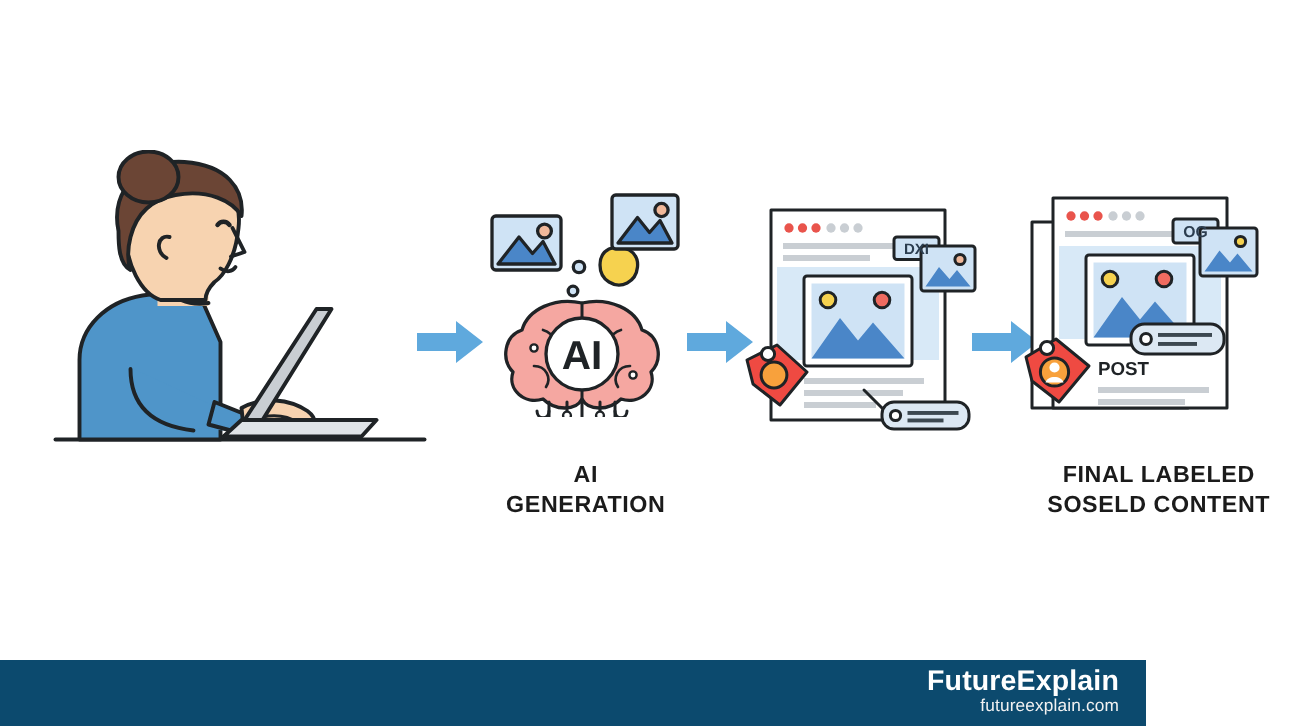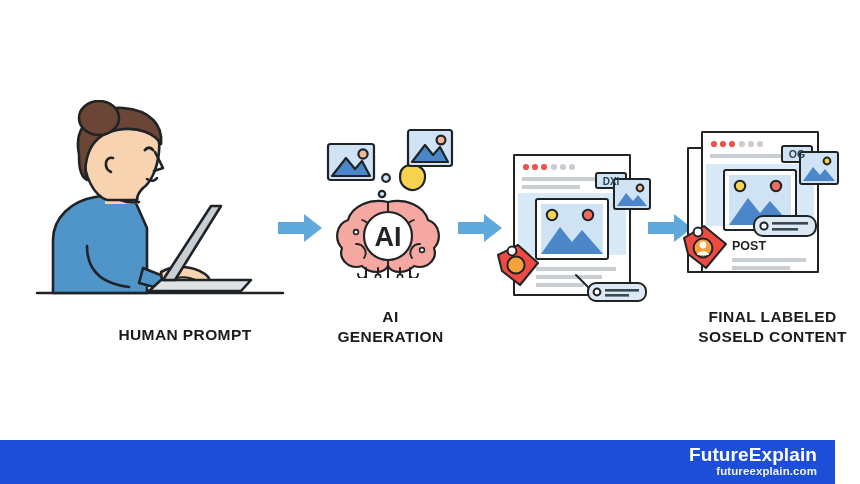--- a/index.html
+++ b/index.html
@@ -23,33 +23,33 @@
   #cap3{left:488px;top:307px;width:185px;}
   #cap4{left:680px;top:307px;width:185px;}
 
   
   .arrow{position:absolute;}
 
   
   .panel{position:absolute;}
   #panel1{left:35px;top:100px;}
   #panel2{left:322px;top:128px;}
-  #panel3{left:492px;top:147px;}
+  #panel3{left:492px;top:132px;}
   #panel4{left:676px;top:122px;}
 
   
   .footer{
-    position:absolute;left:0;top:440px;width:835px;height:44px;
-    background:#1d4ed8;
+    position:absolute;left:0;top:440px;width:764px;height:44px;
+    background:#0c4a6e;
   }
   .brand{
     position:absolute;right:18px;top:5px;text-align:right;color:#ffffff;
   }
   .brand-name{font-size:19px;font-weight:700;line-height:1.05;letter-spacing:.1px;}
-  .brand-url{font-size:11.5px;font-weight:700;line-height:1.15;letter-spacing:.1px;color:#f2f2f2;}
+  .brand-url{font-size:11.5px;font-weight:400;line-height:1.15;letter-spacing:.1px;color:#f2f2f2;}
 </style>
 </head>
 <body>
 
 <div class="stage">
 
   <div class="panel" id="panel1">
     <svg width="250" height="205" viewBox="0 0 250 205">
       <g stroke="#1f2326" stroke-width="2.6" stroke-linejoin="round" stroke-linecap="round" fill="none">
 
@@ -251,21 +251,20 @@
         <circle cx="27" cy="126" r="9.4" fill="#f8a13c"></circle>
         <path d="M27 123 m-3.4 0 a3.4 3.4 0 1 0 6.8 0 a3.4 3.4 0 1 0 -6.8 0" fill="#ffffff" stroke="none"></path>
         <path d="M21 133 C22 128 32 128 33 133 Z" fill="#ffffff" stroke="none"></path>
         <circle cx="22" cy="110" r="4.4" fill="#ffffff"></circle>
       </g>
       <text x="121" y="36" text-anchor="middle" font-family="Liberation Sans, sans-serif" font-size="10.5" font-weight="700" fill="#2c3e50">OG</text>
       <text x="56" y="128" font-family="Liberation Sans, sans-serif" font-size="12.5" font-weight="700" fill="#1f2326">POST</text>
     </svg>
   </div>
 
-  <div class="caption" id="cap1">HUMAN PROMPT</div>
   <div class="caption" id="cap2">AI
 GENERATION</div>
   <div class="caption" id="cap4">FINAL LABELED
 SOSELD CONTENT</div>
 
 </div>
 
 <div class="footer">
   <div class="brand">
     <div class="brand-name">FutureExplain</div>

